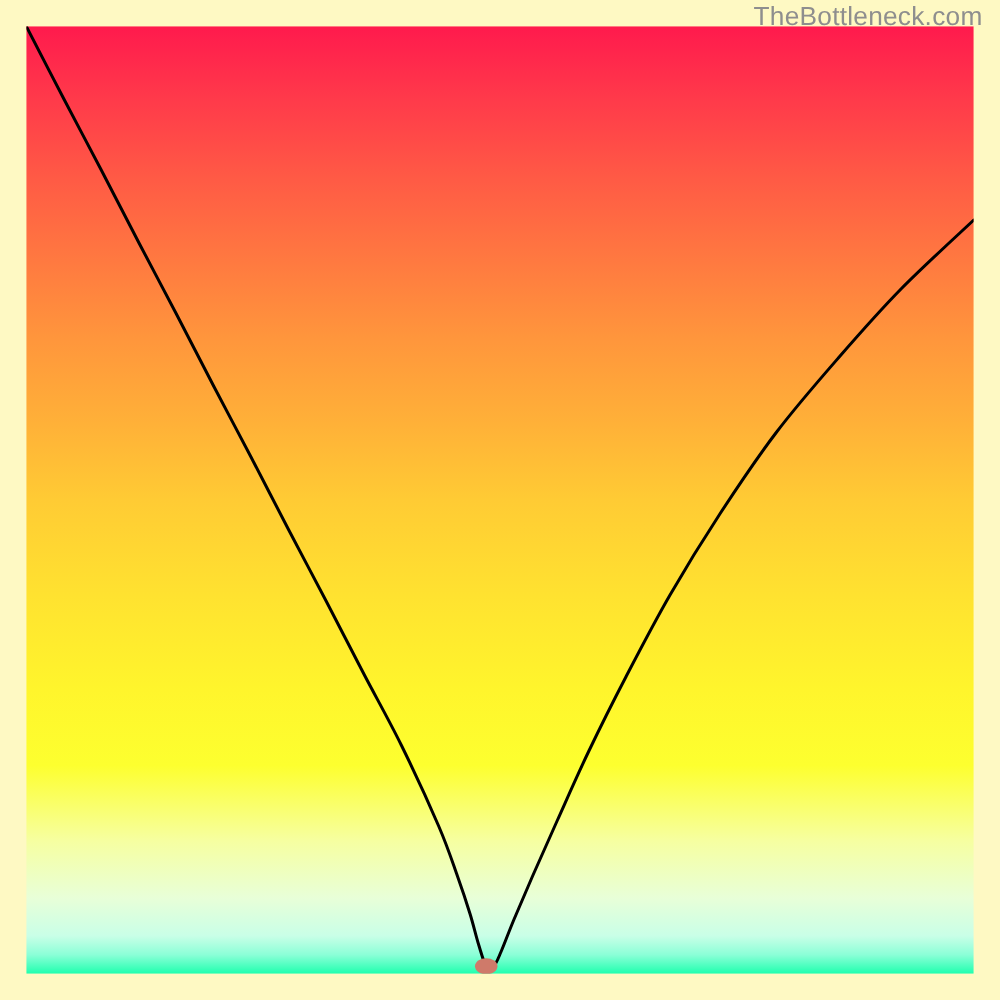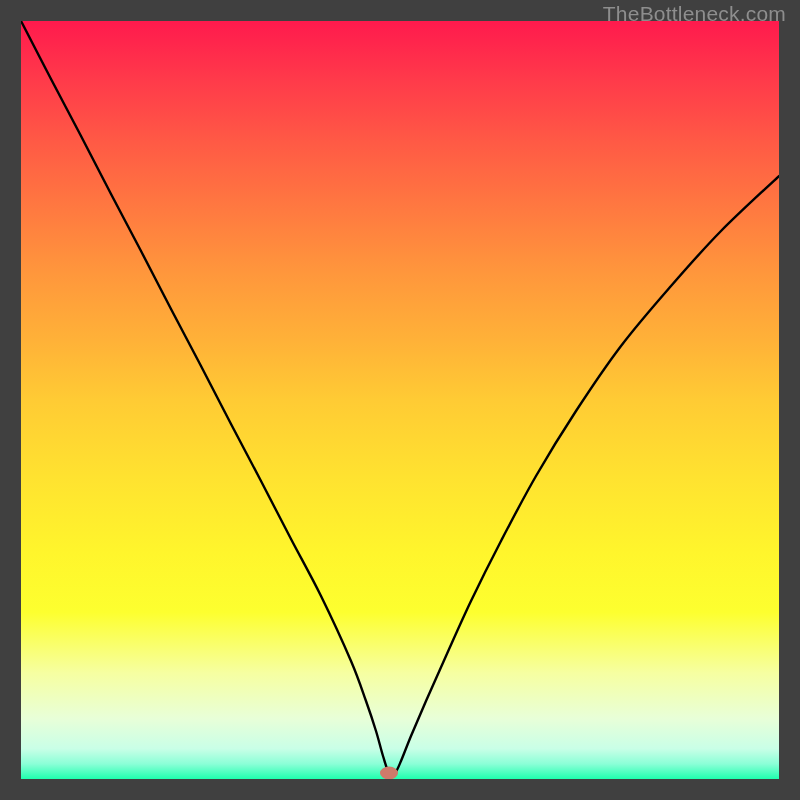--- a/index.html
+++ b/index.html
@@ -9,21 +9,21 @@
     height: 800px;
     background: #000;
     overflow: hidden;
   }
   .frame {
     position: absolute;
     left: 0;
     top: 0;
     width: 800px;
     height: 800px;
-    background: #404040;
+    background: #fef9c3;
   }
   .plot-area {
     position: absolute;
     left: 21px;
     top: 21px;
     width: 758px;
     height: 758px;
     overflow: hidden;
   }
   .gradient {

